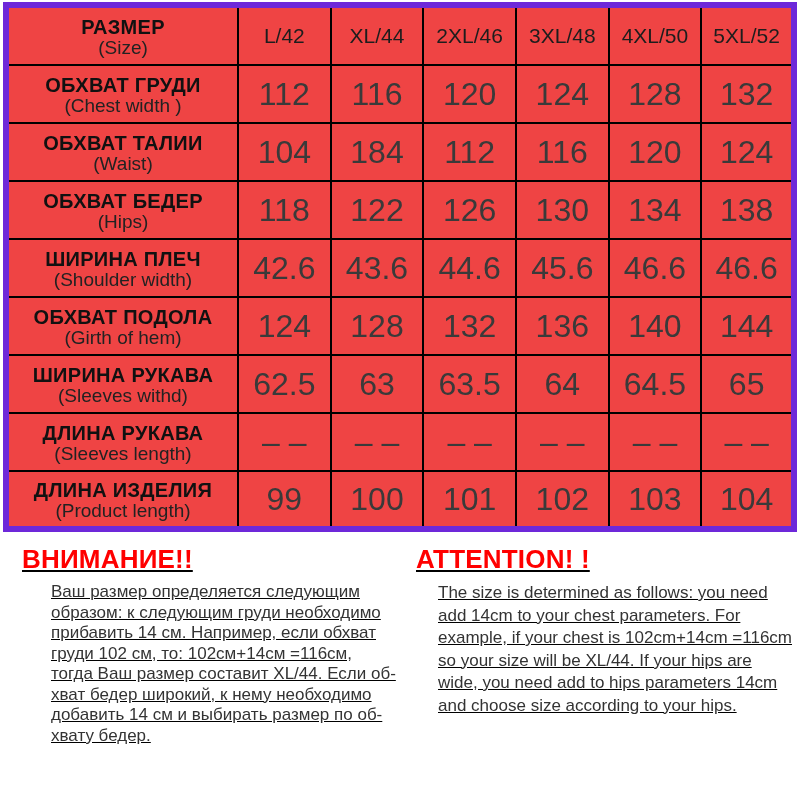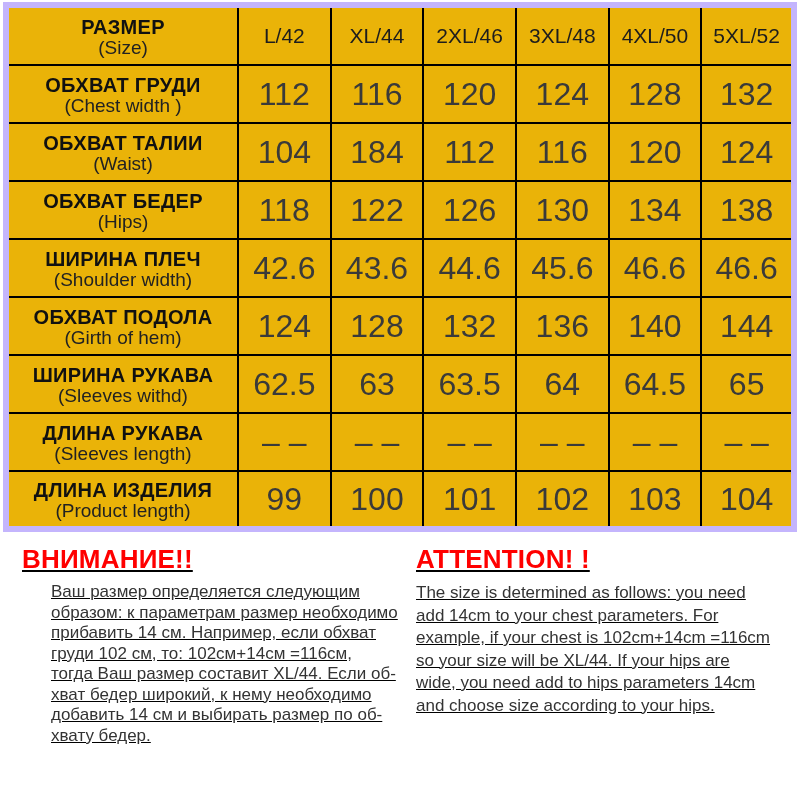--- a/index.html
+++ b/index.html
@@ -4,22 +4,22 @@
 <style>
   * { margin:0; padding:0; box-sizing:border-box; }
   html,body { width:800px; height:800px; background:#fff; font-family:"Liberation Sans",sans-serif; }
   .page { width:800px; height:800px; overflow:hidden; }
 
   table.size-table {
     border-collapse:collapse;
     table-layout:fixed;
     width:794px;
     margin:2px 0 0 3px;
-    border:6px solid #c4b5fd;
-    background:#eab308;
+    border:6px solid #6d28d9;
+    background:#ef4444;
   }
   table.size-table td {
     border:2px solid #000;
     text-align:center;
     vertical-align:middle;
     height:58px;
     overflow:hidden;
   }
   td.label-cell { width:232px; }
   .ru-label {
@@ -56,21 +56,21 @@
     font-size:26px;
     letter-spacing:0.2px;
     margin-bottom:7px;
   }
   .note-line {
     font-size:17px;
     color:#333;
     white-space:nowrap;
   }
   .note-ru .note-line { line-height:20.5px;margin-left:29px; }
-  .note-en .note-line { line-height:22.5px; }
+  .note-en .note-line { line-height:22.5px;margin-left:22px; }
 </style>
 </head>
 <body>
 
 <div class="page">
 
   <table class="size-table">
     <tbody>
         <tr class="header-row">
       <td class="label-cell">
@@ -188,21 +188,21 @@
       <td class="num-cell">103</td>
       <td class="num-cell">104</td>
     </tr>
   </tbody>
     </table>
 
   <div class="notes">
     <div class="note note-ru">
       <div class="note-heading" style="color: rgb(255, 0, 0);">ВНИМАНИЕ!!</div>
       <div class="note-line">Ваш размер определяется следующим</div>
-      <div class="note-line">образом: к параметрам размер необходимо</div>
+      <div class="note-line">образом: к следующим груди необходимо</div>
       <div class="note-line">прибавить 14 см. Например, если обхват</div>
       <div class="note-line">груди  102 см, то: 102см+14см =116см,</div>
       <div class="note-line">тогда Ваш размер составит XL/44. Если об-</div>
       <div class="note-line">хват бедер широкий, к нему необходимо</div>
       <div class="note-line">добавить 14 см и выбирать размер по об-</div>
       <div class="note-line">хвату бедер.</div>
     </div>
     <div class="note note-en">
       <div class="note-heading" style="color: rgb(255, 0, 0);">ATTENTION! !</div>
       <div class="note-line">The size is determined as follows: you need</div>

